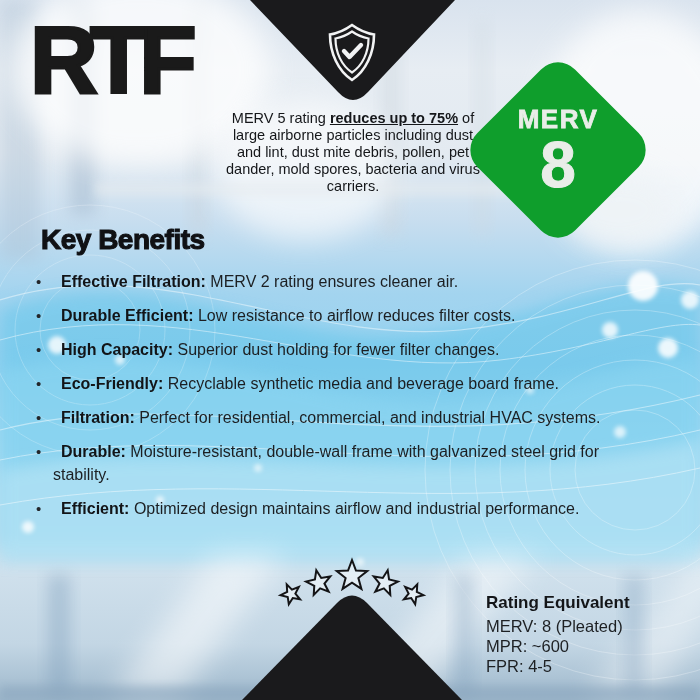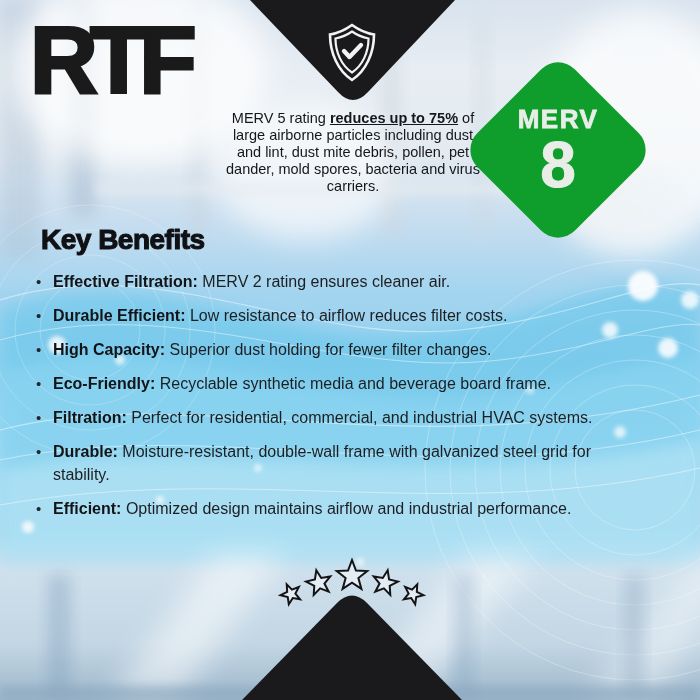--- a/index.html
+++ b/index.html
@@ -45,21 +45,21 @@
     position:absolute;left:36px;top:270px;width:592px;
     list-style:none;margin:0;padding:0;
   }
   .benefits-list li{
     position:relative;padding-left:17px;margin-bottom:11px;
     font-size:16px;line-height:23px;color:#1c1f22;
   }
   .benefits-list li::before{
     content:"•";position:absolute;left:0;top:0;color:#23262a;font-size:15px;
   }
-  .benefits-list b{color:#121417;}
+  .benefits-list b{color:#121417;margin-left:8px;}
   .rating{
     position:absolute;left:486px;top:593px;color:#1d2023;
   }
   .rating-title{font-size:17px;font-weight:800;color:#141619;margin-bottom:3px;}
   .rating-row{font-size:16.5px;line-height:20px;}
 </style>
 </head>
 <body>
 
 <div class="canvas">
@@ -207,14 +207,20 @@
     <li>
       <b>Durable:</b>
       <span>Moisture-resistant, double-wall frame with galvanized steel grid for stability.</span>
     </li>
     <li>
       <b>Efficient:</b>
       <span>Optimized design maintains airflow and industrial performance.</span>
     </li>
   </ul>
 
+  <div class="rating">
+    <div class="rating-title">Rating Equivalent</div>
+    <div class="rating-row">MERV: 8 (Pleated)</div>
+    <div class="rating-row">MPR: ~600</div>
+    <div class="rating-row">FPR: 4-5</div>
+  </div>
 
 </div>
 
 </body></html>

